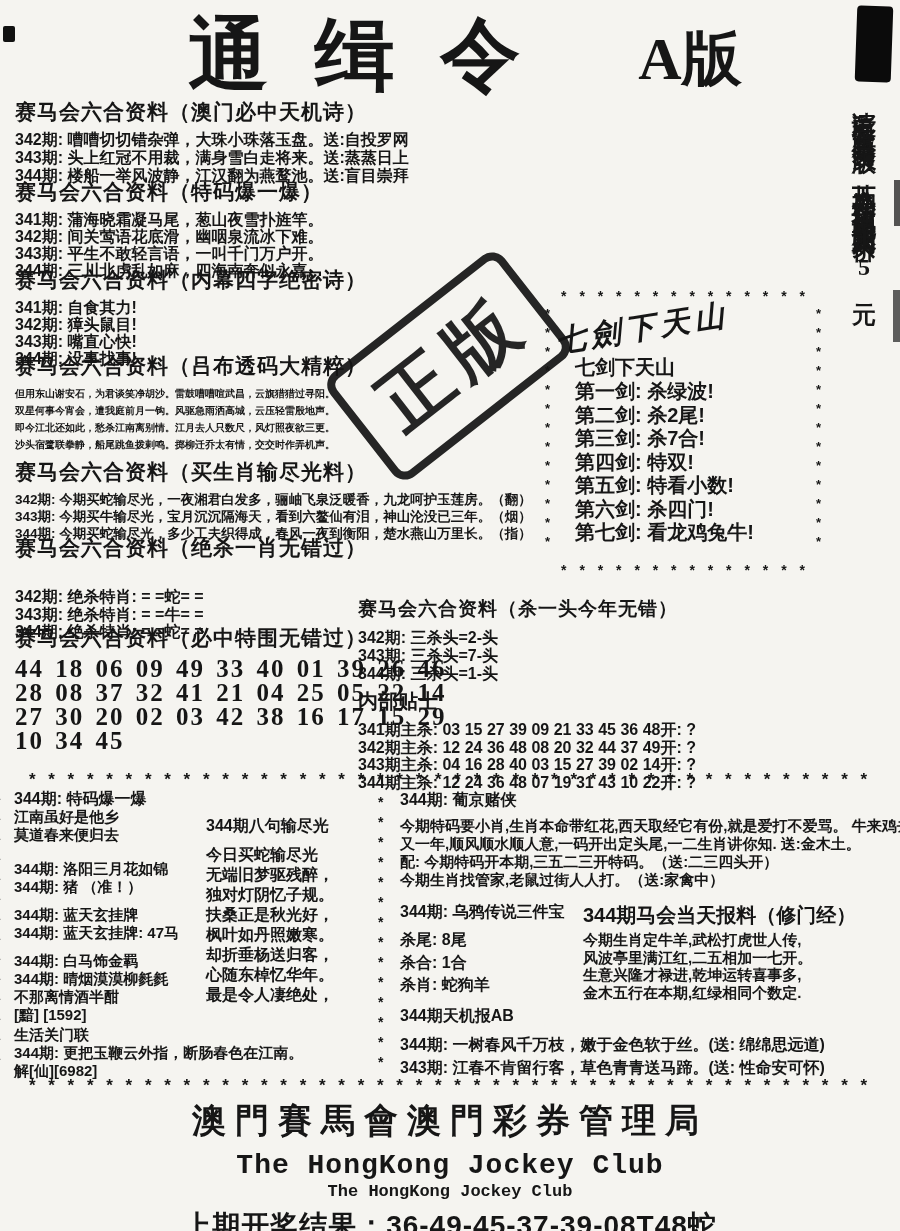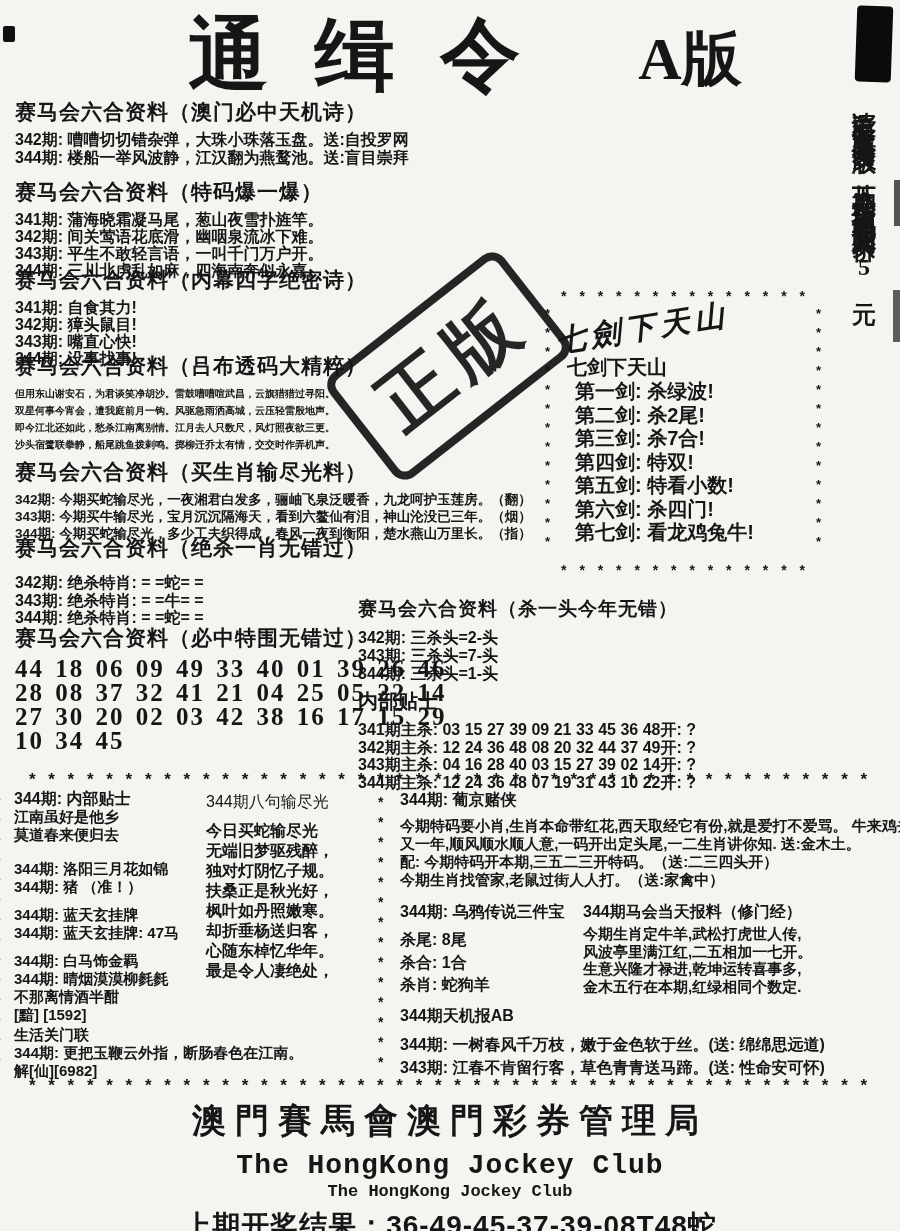--- a/index.html
+++ b/index.html
@@ -28,67 +28,67 @@
   
   #left-col{position:absolute; left:15px; top:0; width:545px;}
   .sec{position:absolute; left:0; width:100%;}
   .hdr{font-family:"Liberation Serif", serif; font-weight:700; font-size:21px; letter-spacing:1px; margin-bottom:5px; white-space:nowrap;}
   .ln{font-weight:700; font-size:16px; line-height:18px; white-space:nowrap;}
   .ls1{top:98px;} .ls2{top:178px;} .ls3{top:266px;} .ls4{top:352px;} .ls5{top:458px;} .ls6{top:534px;} .ls7{top:624px;}
   .ls2 .ln,.ls3 .ln{line-height:17px;}
   .ls4 .ln{font-size:10px; line-height:17px;}
   .ls5 .ln{font-size:13.5px; line-height:17px;}
   .ls6 .ln{line-height:17.5px;}
-  .ls6 .hdr{margin-bottom:12px;}
+  .ls6 .hdr{margin-bottom:26px;}
   .num{font-family:"Liberation Serif", serif; font-weight:700; font-size:25px; line-height:24px; letter-spacing:2px; word-spacing:3px; white-space:nowrap;}
   
   #stamp{
     position:absolute; left:338px; top:300px; width:205px; height:116px;
     border:8px solid #141414; border-radius:16px;
     display:flex; align-items:center; justify-content:center;
     transform:rotate(-38deg); opacity:.92; z-index:30; background:transparent;
   }
   #stamp .stamp-text{font-family:"Liberation Serif", serif; font-weight:900; font-size:72px; letter-spacing:10px; padding-left:10px; color:#141414;}
   
   #seven-box{position:absolute; left:543px; top:288px; width:280px; height:290px;}
   .box-star-row{position:absolute; left:0; width:100%; text-align:center; font-weight:700; font-size:14px; word-spacing:9px; white-space:nowrap; overflow:hidden;}
   .bsr-top{top:0;} .bsr-bottom{bottom:0;}
   .box-star-col{position:absolute; top:16px; white-space:pre-line; font-weight:700; font-size:13px; line-height:19px;}
   .bsc-left{left:2px;} .bsc-right{right:2px;}
   .sb-script{position:absolute; top:20px; left:12px; transform:rotate(-9deg); font-family:"Liberation Serif", serif; font-style:italic; font-weight:900; font-size:30px; letter-spacing:5px; white-space:nowrap;}
-  .sb-title{position:absolute; top:66px; left:24px; font-weight:700; font-size:20px;}
+  .sb-title{position:absolute; top:66px; left:32px; font-weight:700; font-size:20px;}
   .sb-lines{position:absolute; top:92px; left:32px; font-weight:700; font-size:20px; line-height:23.5px; white-space:nowrap;}
   
   #mid{position:absolute; left:358px; top:596px; width:480px;}
   #mid .hdr{font-size:19px; margin-bottom:7px;}
   #mid .ln{font-size:16px; line-height:18px;}
   .tips-hdr{font-family:"Liberation Serif", serif; font-weight:700; font-size:20px; margin:5px 0 6px 0;}
   .tip{font-weight:700; font-size:16px; line-height:17.5px; white-space:nowrap;}
   
   .star-row{position:absolute; left:0; width:900px; text-align:center; font-weight:700; font-size:17px; letter-spacing:4px; white-space:nowrap; overflow:hidden;}
   .sr-1{top:770px;} .sr-2{top:1076px;}
   .star-col{position:absolute; white-space:pre-line; font-weight:700; font-size:14px; line-height:20px;}
   .sc-divider{left:378px; top:792px;}
   .sc-edge{left:-5px; top:792px;}
   
   #bl-a{position:absolute; left:14px; top:790px; width:370px;}
   #bl-a .ln{font-size:15px; line-height:18px;}
   #bl-a .lead{font-size:16px;}
   .mt16{margin-top:16px;} .mt10{margin-top:10px;} .mt2{margin-top:2px;}
   #bl-b{position:absolute; left:206px; top:792px; width:180px;}
-  #bl-b .b-hdr{font-weight:400; font-size:16px; margin-bottom:8px; white-space:nowrap;}
+  #bl-b .b-hdr{font-weight:700; font-size:16px; margin-bottom:8px; white-space:nowrap;margin-top:24px;}
   #bl-b .ln{font-size:16px; line-height:20px;}
   
   #br{position:absolute; left:400px; top:790px; width:478px;}
   .br-title{font-weight:700; font-size:16px; margin-bottom:6px; white-space:nowrap;}
   #br .para .ln{font-size:15px; line-height:18px; white-space:nowrap;}
   .crow{position:absolute; left:0; top:112px; width:180px;}
   .crow .ln{font-size:16px; line-height:22.5px; white-space:nowrap;}
   .report{position:absolute; left:183px; top:112px; width:295px;}
-  .report .br-title{font-size:16px; margin-bottom:2px;}
+  .report .br-title{font-size:20px; margin-bottom:2px;}
   .report .ln{font-size:15px; line-height:17.5px; white-space:nowrap;}
   .tianji{position:absolute; left:0; top:216px; width:478px;}
   .tianji .ln{font-size:16px; line-height:23px; white-space:nowrap;}
   
   #footer{position:absolute; top:1098px; left:0; width:100%; text-align:center;}
   .f-org{font-family:"Liberation Serif", serif; font-weight:600; font-size:34px; letter-spacing:9px;}
   .f-en-lg{font-family:"Liberation Mono", monospace; font-weight:700; font-size:28px; letter-spacing:1px; margin-top:6px;}
   .f-en-sm{font-family:"Liberation Mono", monospace; font-weight:700; font-size:17px; margin-top:1px;}
   .f-result{font-weight:900; font-size:28px; letter-spacing:1px; margin-top:6px;}
 </style>
@@ -106,20 +106,21 @@
     <div class="main-title">通缉令</div>
     <div class="edition">A版</div>
   </div>
 
   <div id="side-note">请彩民注意本版是会员版，从下期开始请找当地图版商购买价15元</div>
 
   <div id="left-col">
     <div class="sec ls1">
       <div class="hdr">赛马会六合资料（澳门必中天机诗）</div>
       <div class="ln">342期: 嘈嘈切切错杂弹，大珠小珠落玉盘。送:自投罗网</div>
+      <div class="ln">343期: 头上红冠不用裁，满身雪白走将来。送:蒸蒸日上</div>
       <div class="ln">344期: 楼船一举风波静，江汉翻为燕鹜池。送:盲目崇拜</div>
     </div>
     <div class="sec ls2">
       <div class="hdr">赛马会六合资料（特码爆一爆）</div>
       <div class="ln">341期: 蒲海晓霜凝马尾，葱山夜雪扑旌竿。</div>
       <div class="ln">342期: 间关莺语花底滑，幽咽泉流冰下难。</div>
       <div class="ln">343期: 平生不敢轻言语，一叫千门万户开。</div>
       <div class="ln">344期: 三川北虏乱如麻，四海南奔似永嘉。</div>
     </div>
     <div class="sec ls3">
@@ -240,21 +241,21 @@
 *
 *
 *
 *
 *
 *
 *
 *</div>
 
   <div id="bl-a">
-    <div class="ln lead">344期: 内部贴士</div>
+    <div class="ln lead">344期: 特码爆一爆</div>
     <div class="ln">江南虽好是他乡</div>
     <div class="ln">莫道春来便归去</div>
     <div class="ln mt16">344期: 洛阳三月花如锦</div>
     <div class="ln">344期: 猪 （准！）</div>
     <div class="ln mt10">344期: 蓝天玄挂牌</div>
     <div class="ln">344期: 蓝天玄挂牌: 47马</div>
     <div class="ln mt10">344期: 白马饰金羁</div>
     <div class="ln">344期: 晴烟漠漠柳毵毵</div>
     <div class="ln">不那离情酒半酣</div>
     <div class="ln">[黯] [1592]</div>

